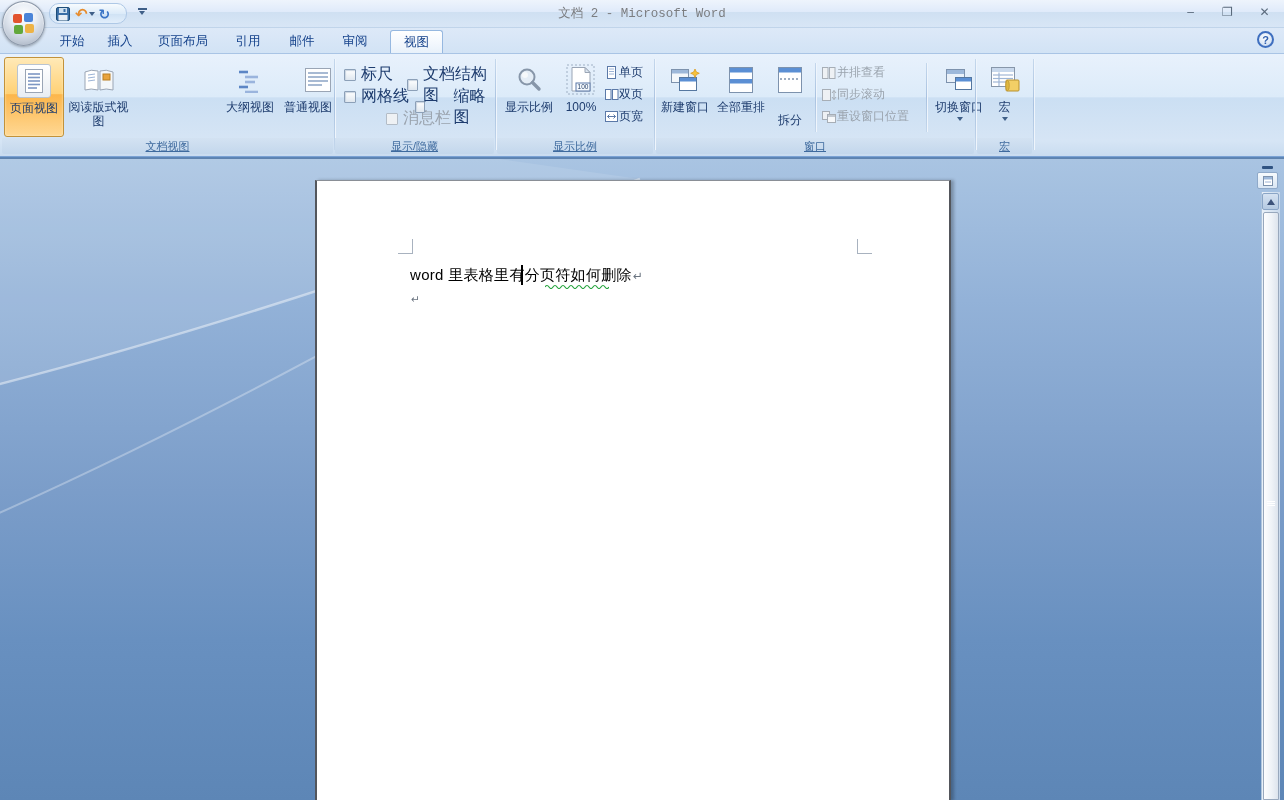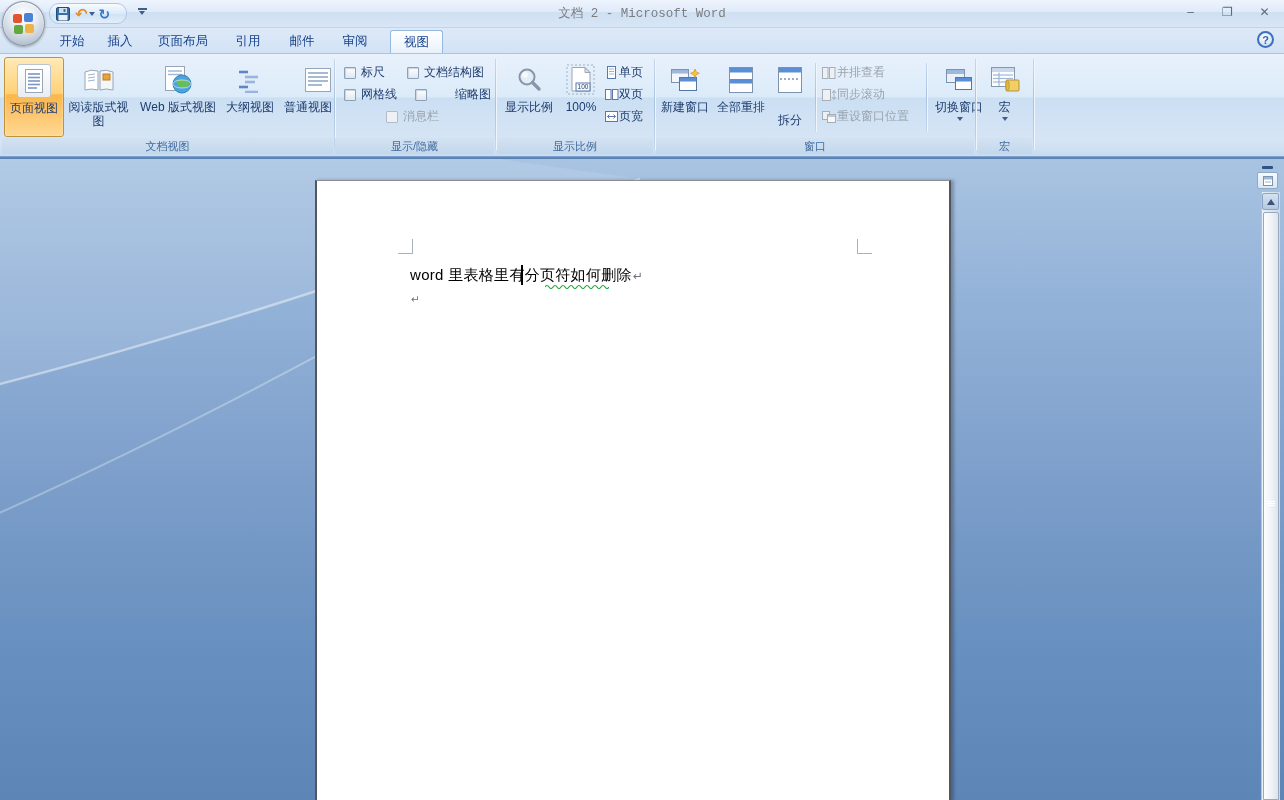--- a/index.html
+++ b/index.html
@@ -54,33 +54,33 @@
 
   
   .ribbon { position:absolute; left:0; top:53px; width:1284px; height:104px;
     background:linear-gradient(#e8f1fc 0%, #dcebf9 42%, #cbdff3 43%, #d6e5f5 85%, #c9dcf0 100%);
     border-top:1px solid #a9c4e5; border-bottom:1px solid #7ba2d4; }
   .rgroup { position:absolute; top:1px; height:99px; }
   .rgroup::after { content:""; position:absolute; right:-2px; top:4px; bottom:4px; width:1px;
     background:linear-gradient(#c4d7ec,#a9c2e0,#c4d7ec); box-shadow:1px 0 0 #eff5fc; }
   .glabel { position:absolute; left:0; right:0; bottom:0; height:16px; line-height:16px;
     text-align:center; font-size:11px; color:#3e6a9e;
-    background:linear-gradient(#d3e2f2,#c3d7ec); border-radius:0 0 2px 2px; }
+    background:linear-gradient(#d3e2f2,#c3d7ec); border-radius:0 0 2px 2px;text-decoration:underline; }
 
   .bigbtn { position:absolute; top:2px; height:80px; display:flex; flex-direction:column;
     align-items:center; justify-content:flex-start; font-size:12px; color:#1e3c6e; text-align:center; }
   .bigbtn .icon { margin-top:4px; height:38px; display:flex; align-items:center; justify-content:center; }
   .bigbtn .lbl { margin-top:1px; line-height:14px; }
   .bigbtn.active { background:linear-gradient(#ffe9b7,#ffd175 46%,#fcb64b 47%,#ffd894);
     border:1px solid #c2923b; border-radius:3px; box-shadow:inset 0 0 2px #fff3cf; }
   .icon-tile { width:34px; height:34px; border-radius:3px;
     background:linear-gradient(#ffffff,#e8edf3); border:1px solid #b9c4d1;
     display:flex; align-items:center; justify-content:center; }
 
-  .chk-row { position:absolute; display:flex; align-items:center; gap:5px; font-size:12px; color:#1e3c6e; }
+  .chk-row { position:absolute; display:flex; align-items:center; gap:5px; font-size:16px; color:#1e3c6e; }
   .chk { width:12px; height:12px; border:1px solid #8ca0b8; border-radius:1px;
     background:linear-gradient(#ffffff,#dfe7ef); box-shadow:inset 1px 1px 1px #c9d4e0; }
   .disabled { color:#9aa3ad !important; }
   .disabled .chk { border-color:#b3bcc6; background:#eef1f4; box-shadow:none; }
 
   .srow { position:absolute; display:flex; align-items:center; font-size:12px; color:#1e3c6e; }
   .vsep { position:absolute; top:8px; bottom:22px; width:1px;
     background:linear-gradient(#c4d7ec,#a9c2e0,#c4d7ec); box-shadow:1px 0 0 #eff5fc; }
 
   
@@ -202,35 +202,20 @@
             <g stroke="#9db4d6" stroke-width="1.2">
                 <line x1="6" y1="9" x2="13" y2="8"></line>
                 <line x1="6" y1="12" x2="13" y2="11"></line>
                 <line x1="6" y1="15" x2="13" y2="14"></line>
               </g>
             <rect x="21" y="8" width="7" height="6" fill="#e8a33d" stroke="#b97f22"></rect>
           </svg>
         </div>
         <div class="lbl">阅读版式视图</div>
       </div>
-      <div class="bigbtn" style="left:132px; width:88px;">
-        <div class="icon">
-          <svg width="32" height="30">
-            <rect x="3.5" y="1.5" width="19" height="24" fill="#fff" stroke="#9aa5b5"></rect>
-            <g stroke="#9db4d6" stroke-width="1.4">
-                <line x1="6" y1="6" x2="20" y2="6"></line>
-                <line x1="6" y1="9.5" x2="20" y2="9.5"></line>
-              </g>
-            <circle cx="20" cy="19" r="9" fill="#4aa3df" stroke="#2d7fb8"></circle>
-            <path d="M14 16 q4 -3 8 -1 q3 2 6 1 q-1 6 -6 7 q-6 1 -8 -7" fill="#6cbf4e" opacity="0.9"></path>
-            <ellipse cx="20" cy="19" rx="9" ry="4" fill="none" stroke="#ffffff" stroke-width="0.8" opacity="0.7"></ellipse>
-          </svg>
-        </div>
-        <div class="lbl">Web 版式视图</div>
-      </div>
       <div class="bigbtn" style="left:221px; width:54px;">
         <div class="icon">
           <svg width="28" height="26">
             <g stroke-width="2.6">
                 <line x1="3" y1="5" x2="12" y2="5" stroke="#5c86c5"></line>
                 <line x1="9" y1="10" x2="22" y2="10" stroke="#9ab4dd"></line>
                 <line x1="9" y1="15" x2="19" y2="15" stroke="#9ab4dd"></line>
                 <line x1="3" y1="20" x2="12" y2="20" stroke="#5c86c5"></line>
                 <line x1="9" y1="25" x2="22" y2="25" stroke="#9ab4dd"></line>
               </g>

